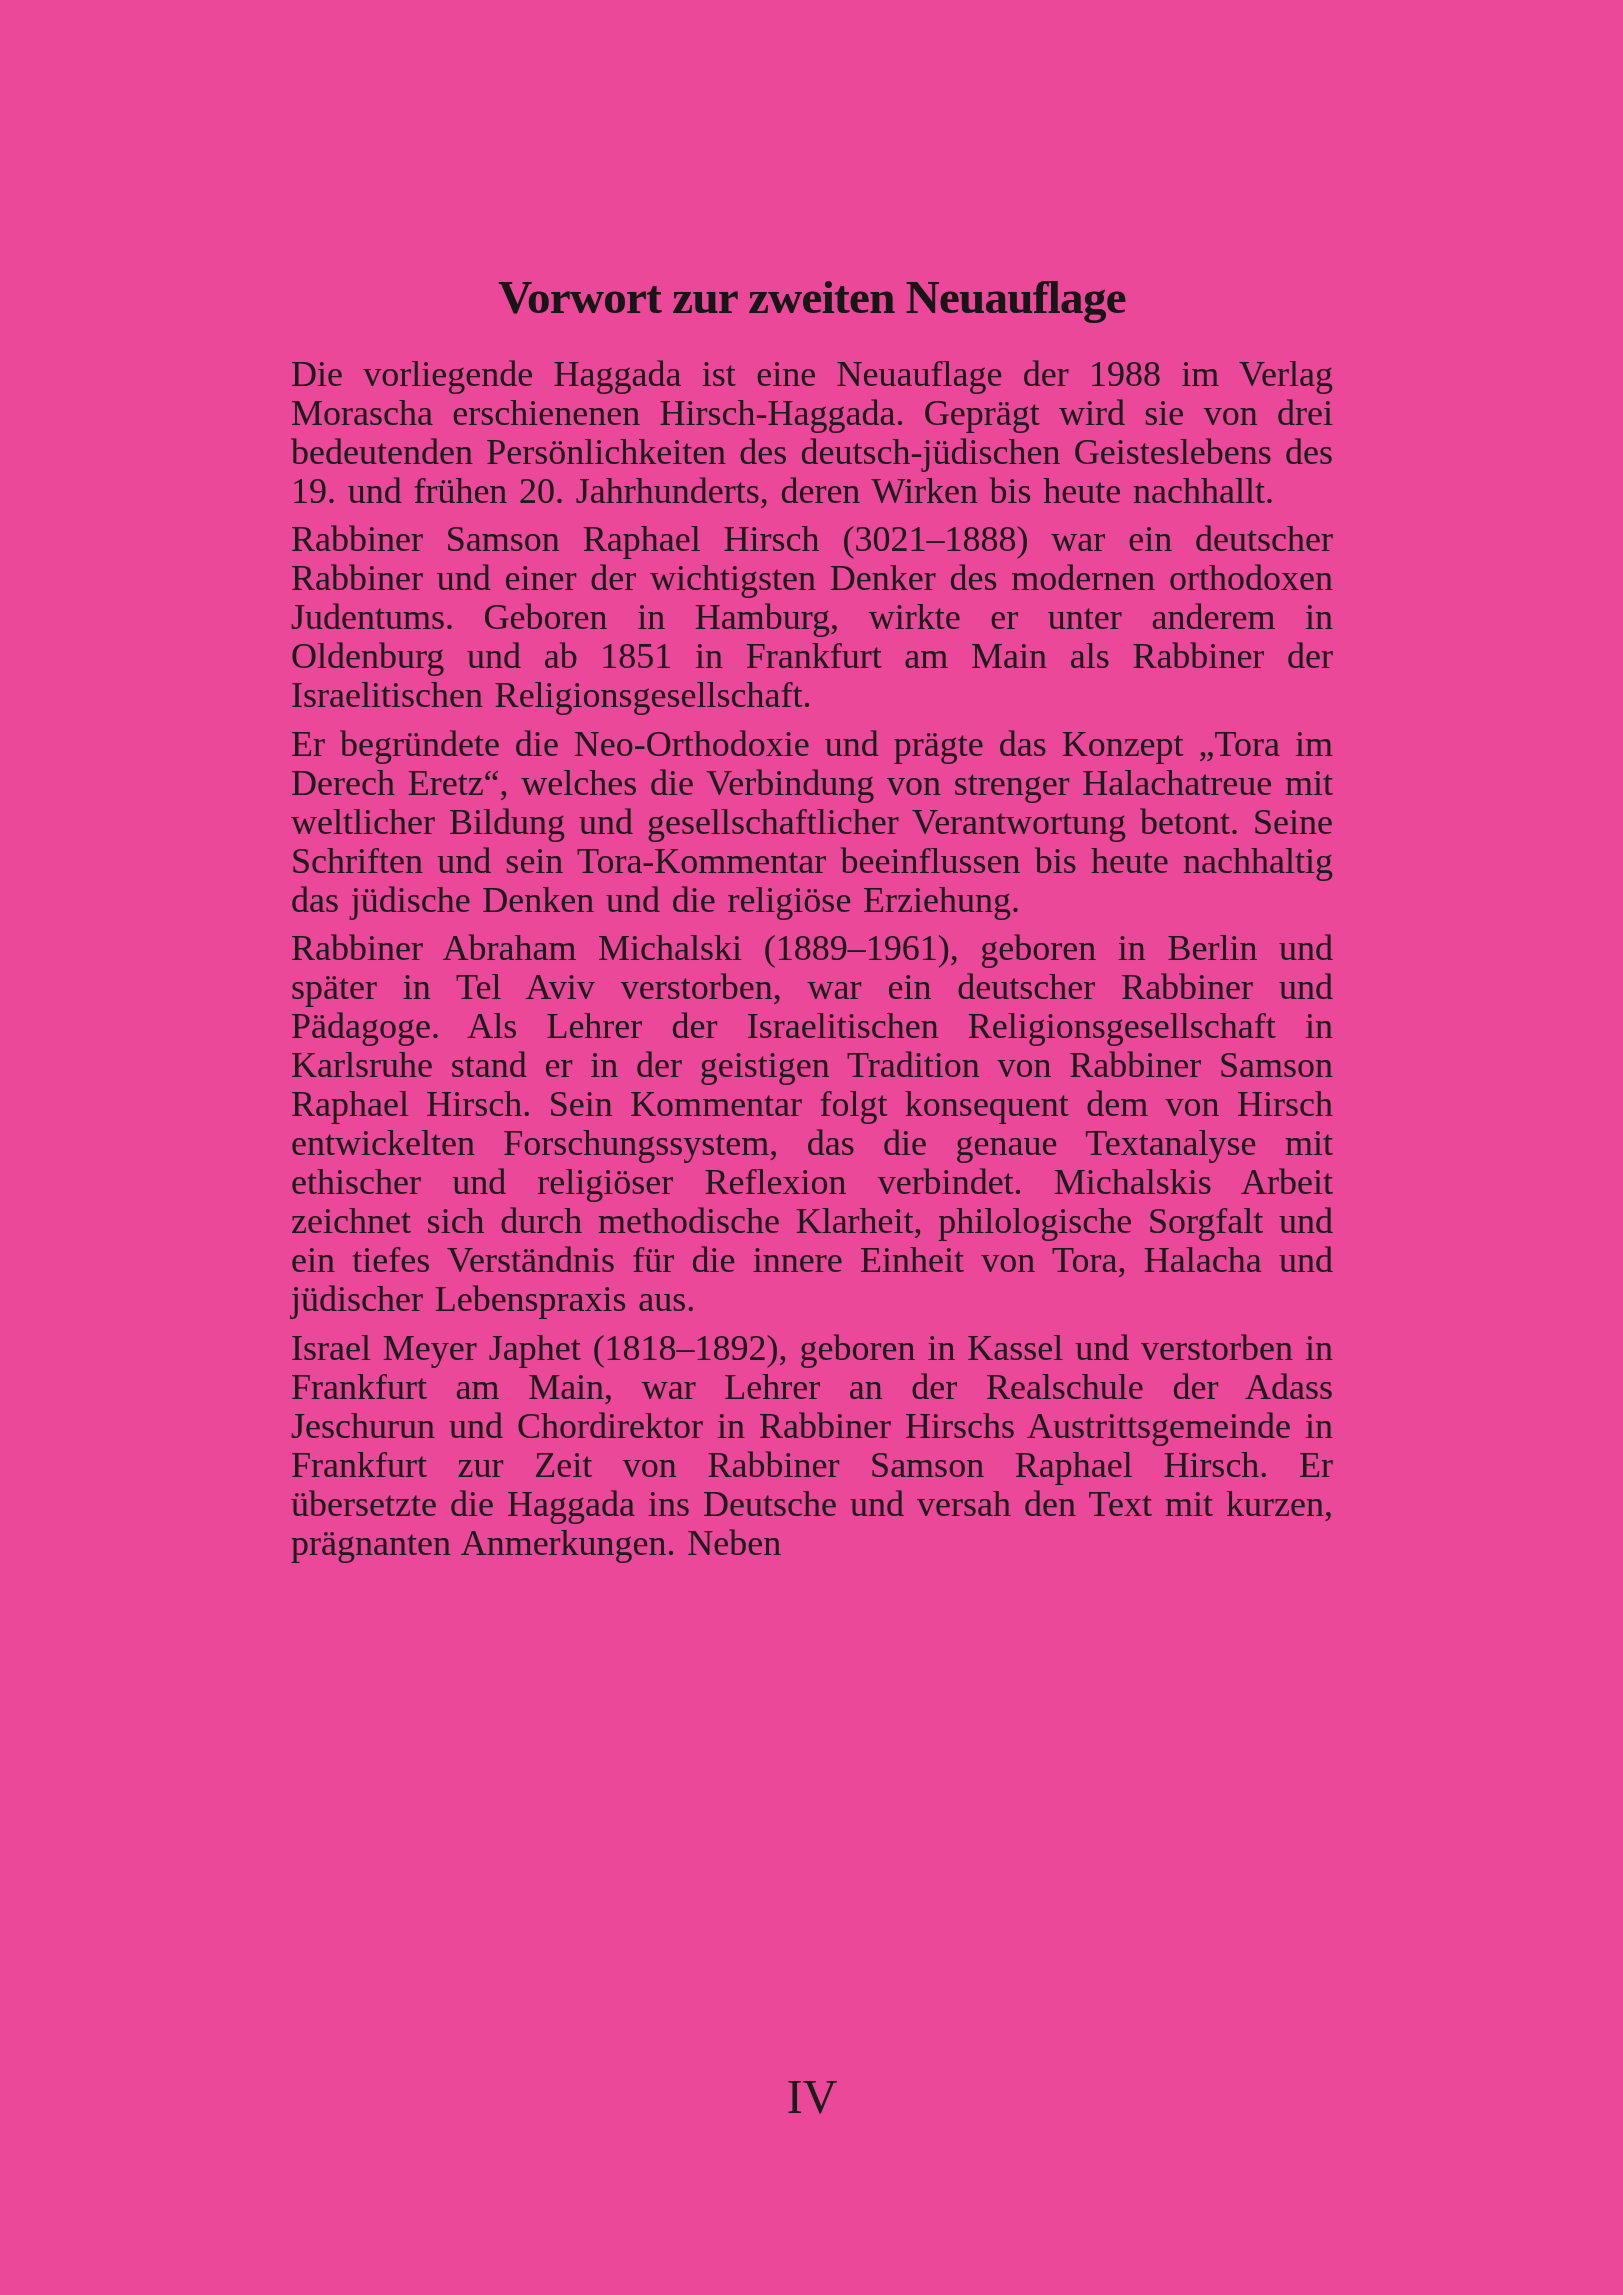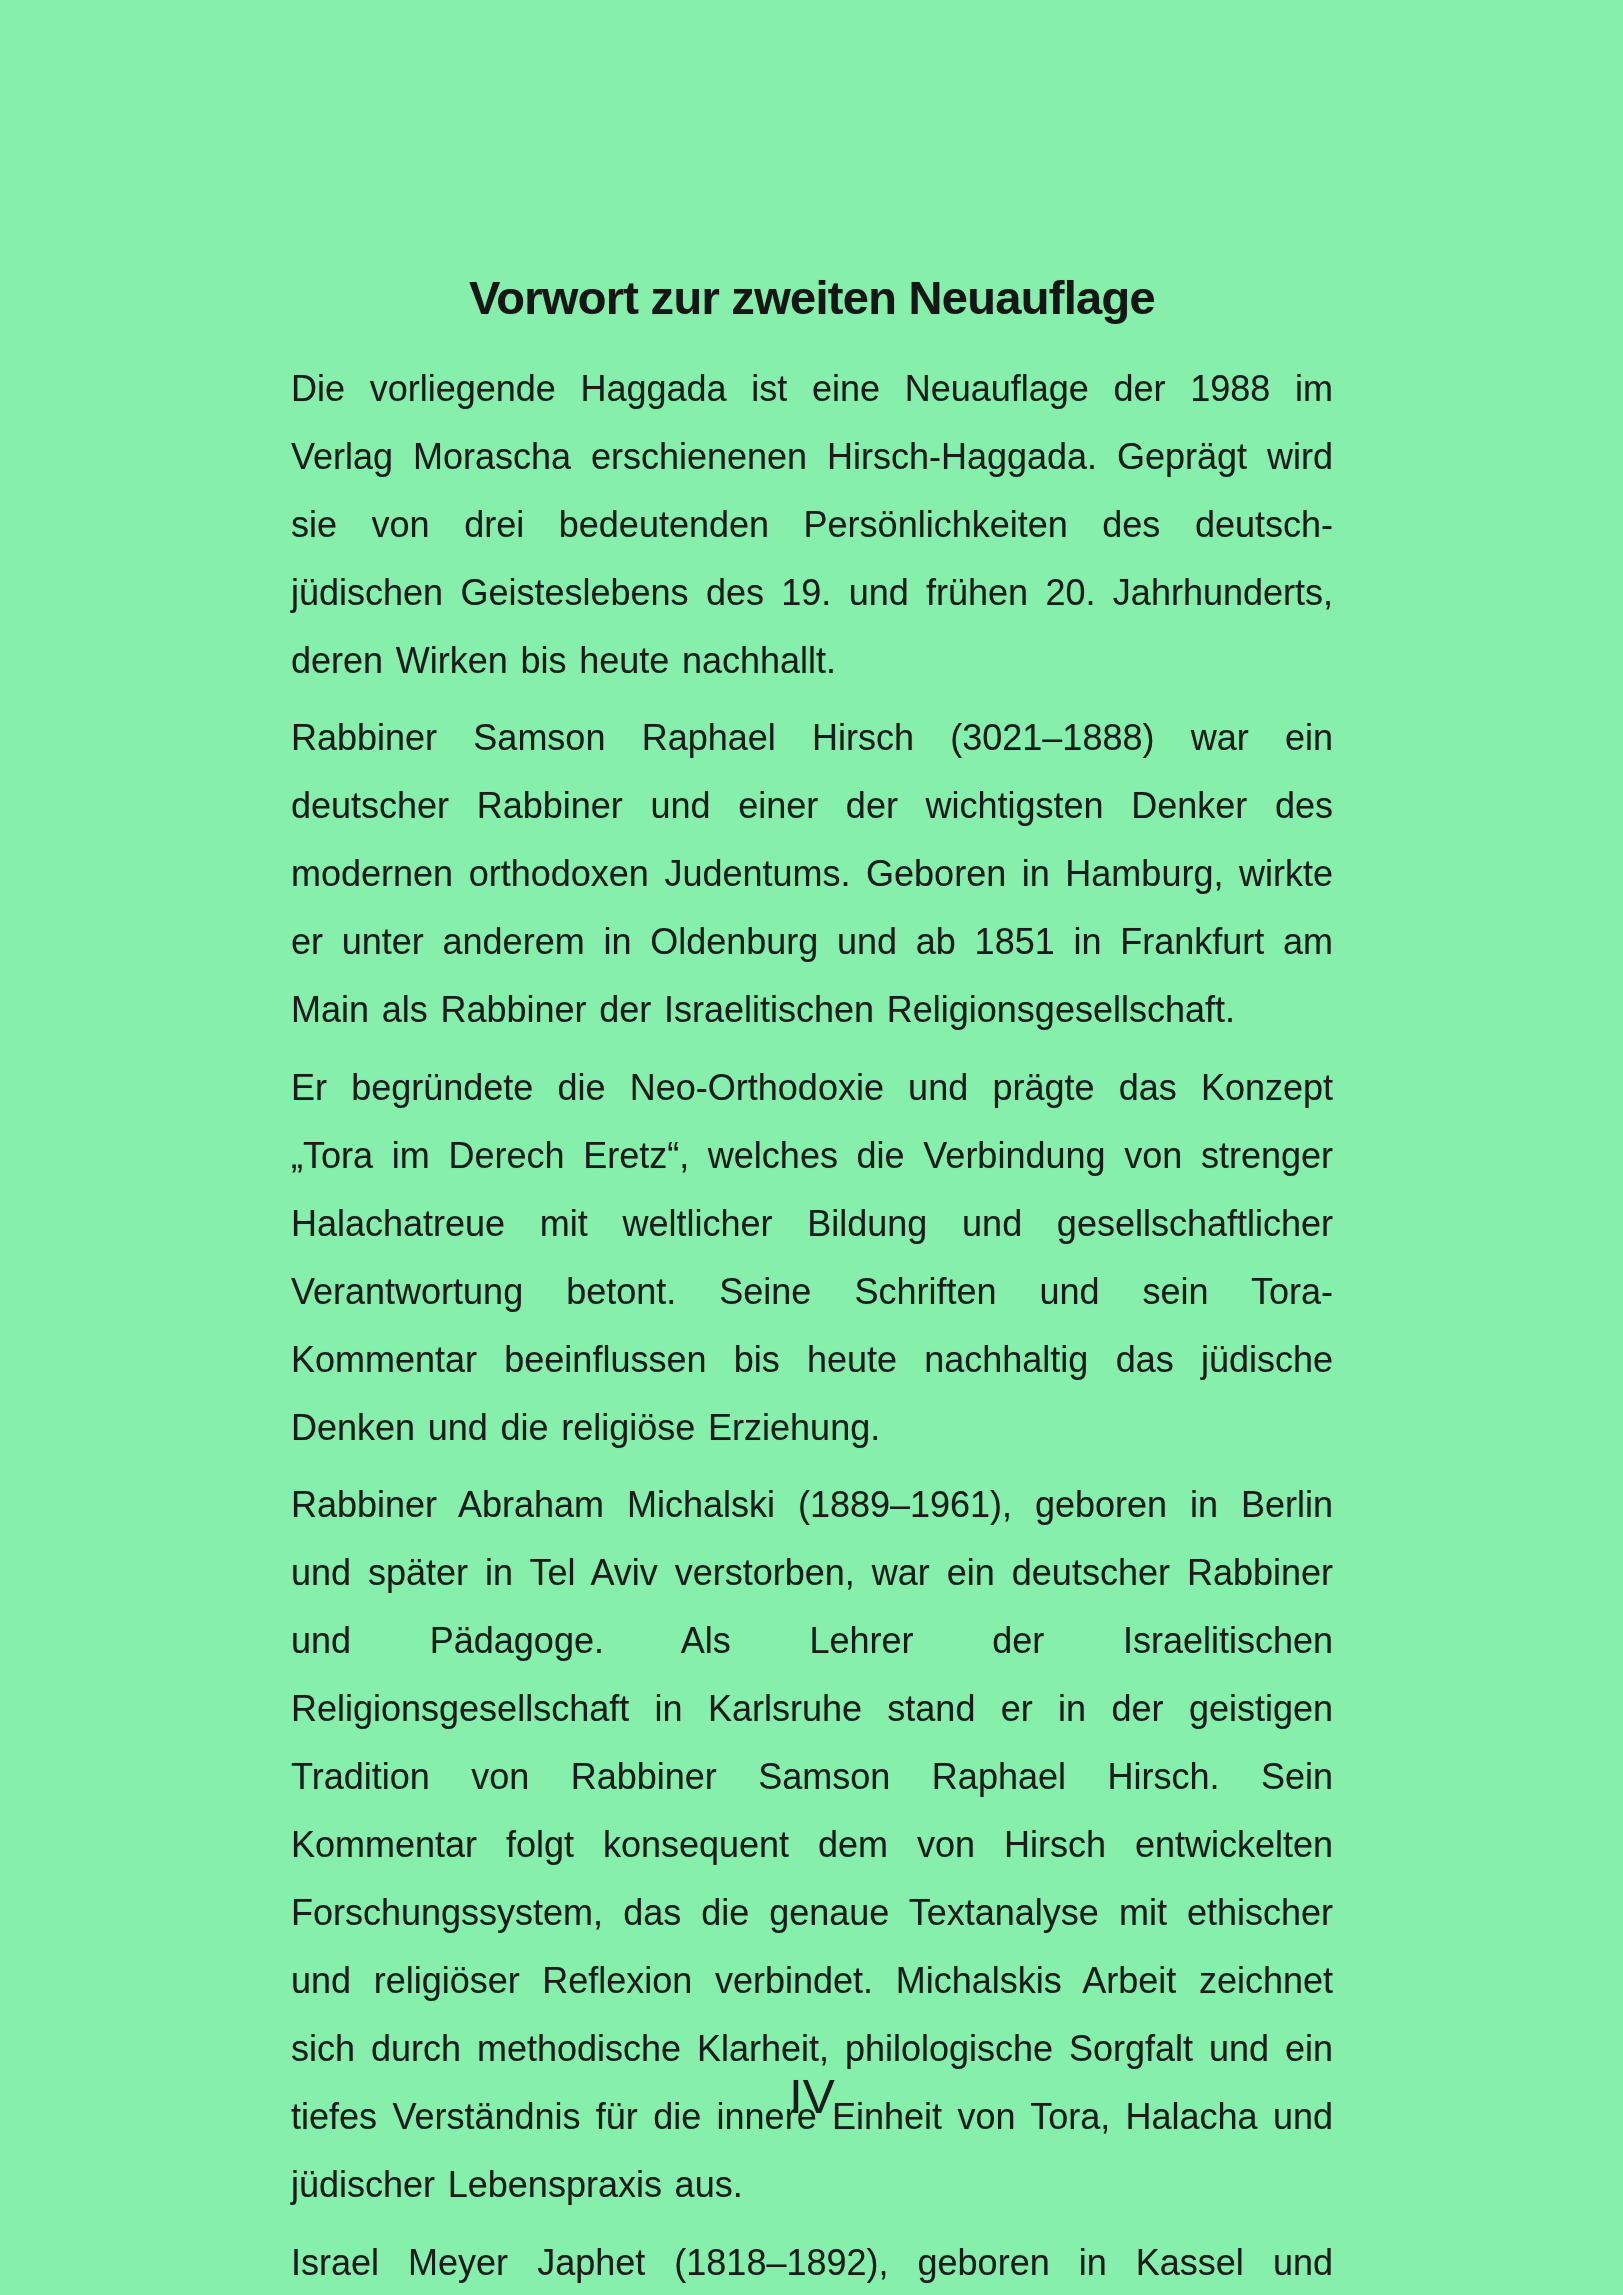--- a/index.html
+++ b/index.html
@@ -5,44 +5,44 @@
   html, body {
     margin: 0;
     padding: 0;
     background: #e8e8e8;
   }
   .scan-page {
     position: relative;
     width: 1624px;
     height: 2295px;
     margin: 0 auto;
-    background: #86efac;
+    background: #ec4899;
     overflow: hidden;
-    font-family: Liberation Sans, sans-serif;
+    font-family: Liberation Serif, serif;
   }
   .content-column {
     position: absolute;
     left: 291px;
     top: 272px;
     width: 1042px;
   }
   .page-title {
     margin: 0 0 31px 0;
     font-size: 47px;
     line-height: 1.1;
     font-weight: bold;
     text-align: center;
     color: #161616;
     letter-spacing: -0.7px;
     text-shadow: 0 0 0.7px rgba(20,20,20,0.35);
   }
   .body-text p {
     margin: 0 0 9.5px 0;
     font-size: 36px;
-    line-height: 68px;
+    line-height: 39px;
     text-align: justify;
     color: #1c1c1c;
     text-shadow: 0 0 0.7px rgba(30,30,30,0.30);
     word-spacing: 2.7px;
   }
   .body-text p:last-child {
     margin-bottom: 16px;
   }
   .page-number {
     position: absolute;

